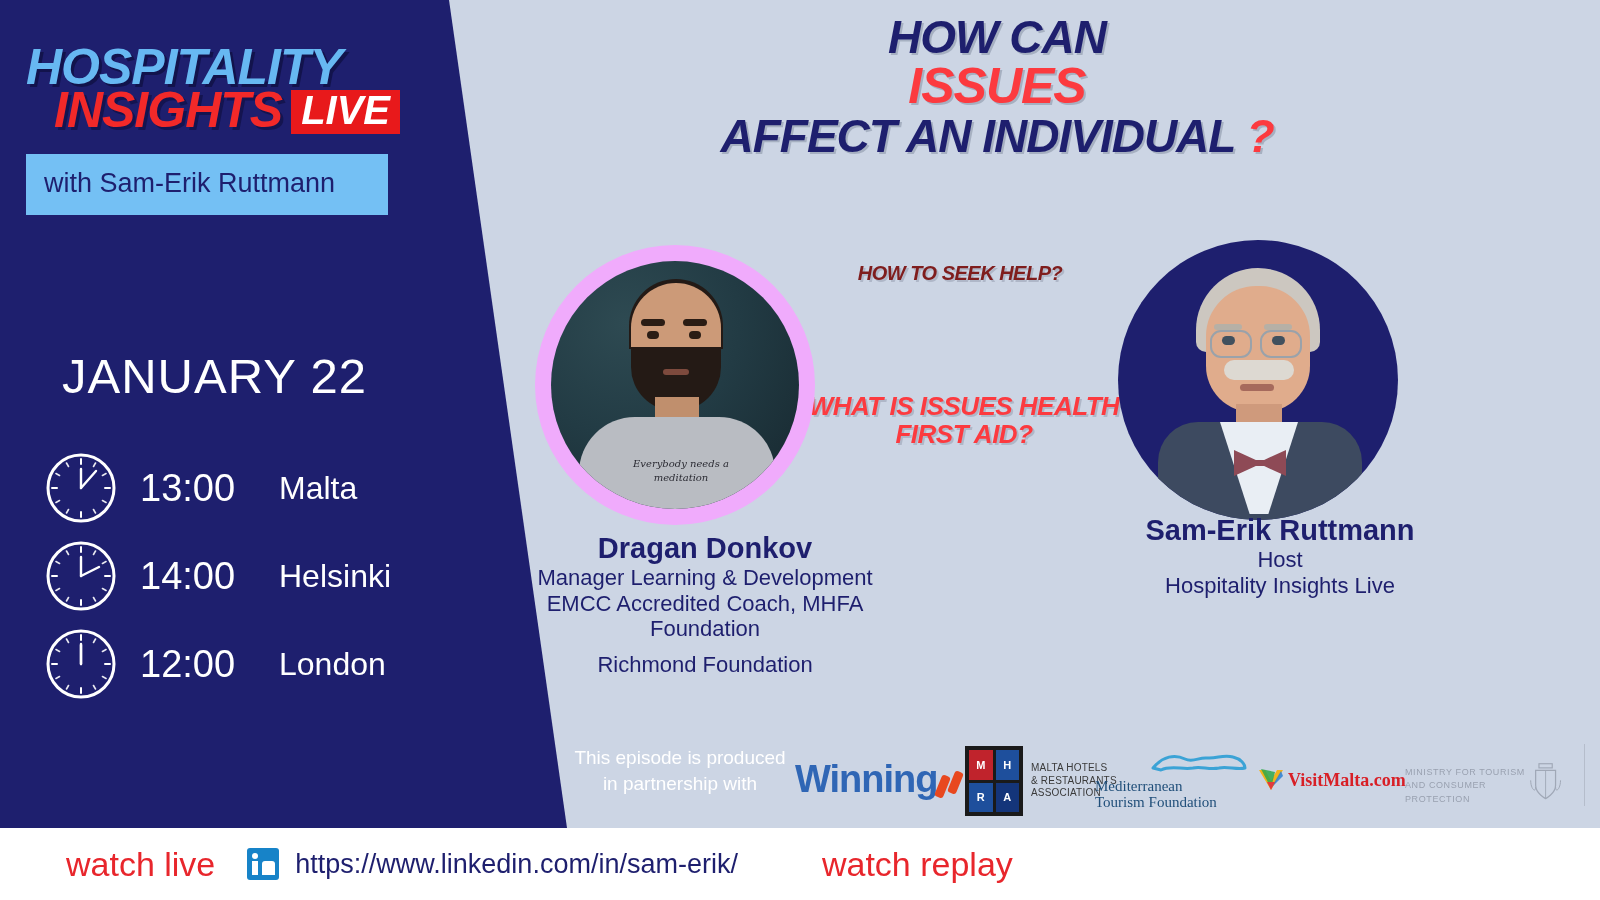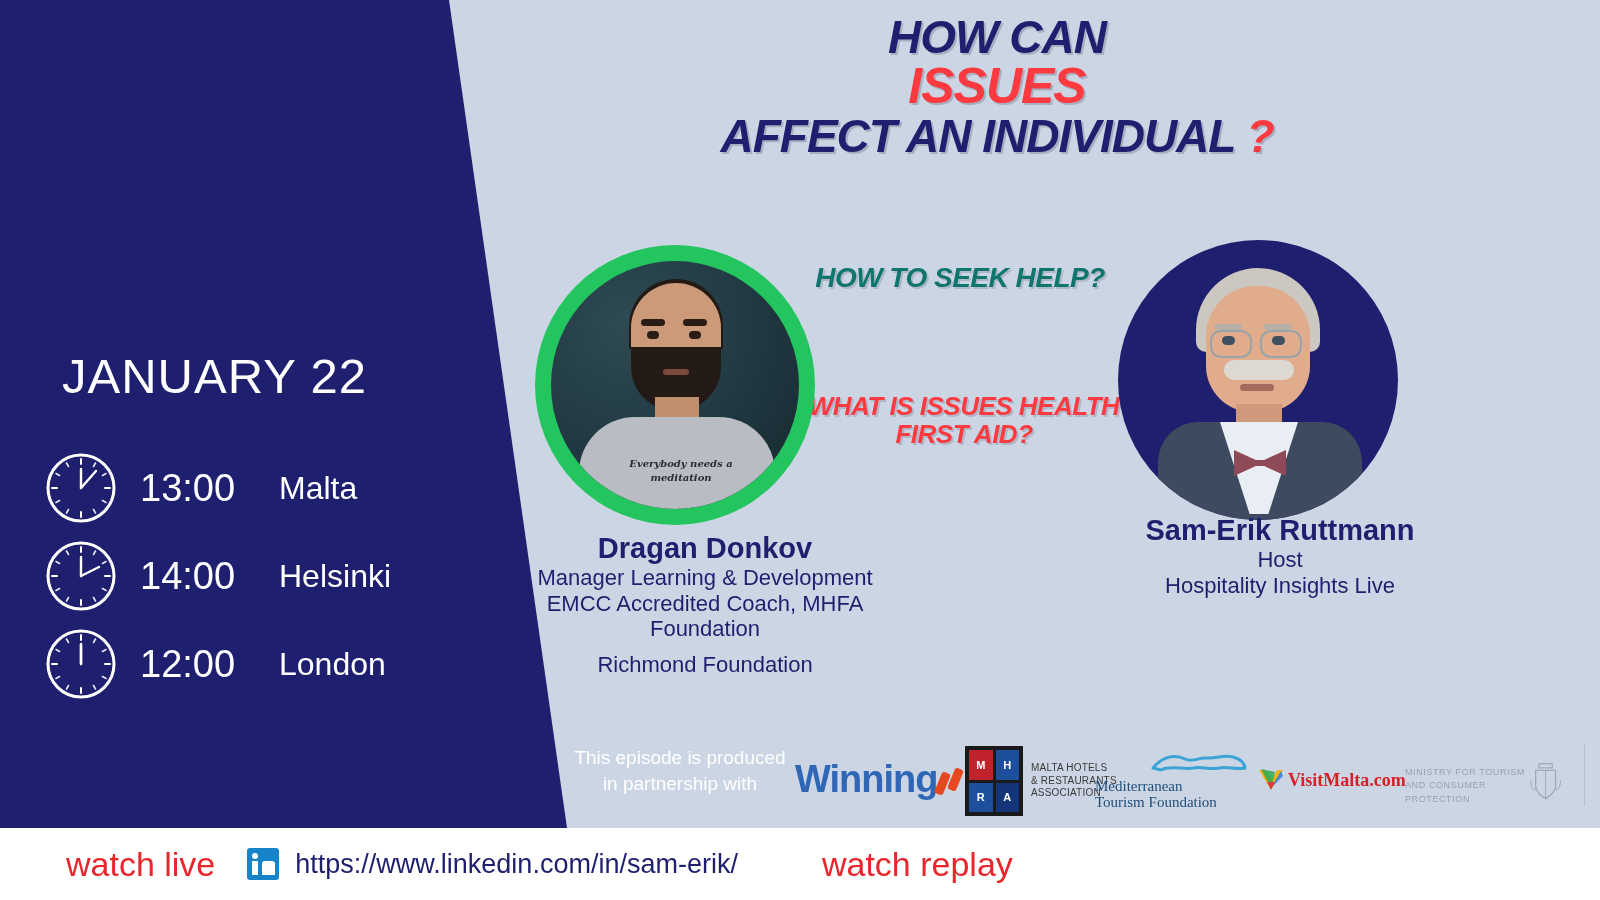--- a/index.html
+++ b/index.html
@@ -68,32 +68,32 @@
   .hl-red{color:#fc3a3f;}
   .hl1{font-size:46px;}
   .hl2{font-size:56px;margin-top:1px;}
   .hl3{font-size:50px;margin-top:1px;}
   .hl4{font-size:46px;margin-top:2px;}
   .qmark{color:#fc3a3f;}
 
   
   .q-seek{
     position:absolute;left:815px;top:262px;width:290px;text-align:center;
-    color:#0f766e;font-size:28px;font-weight:bold;font-style:italic;
+    color:#7f1d1d;font-size:20px;font-weight:bold;font-style:italic;
     letter-spacing:-.5px;text-shadow:2px 2px 0 rgba(120,130,150,.35);
   }
   .q-mhfa{
     position:absolute;left:808px;top:392px;width:312px;text-align:center;
     color:#fc3a3f;font-size:26px;font-weight:bold;font-style:italic;
     line-height:1.08;letter-spacing:-.5px;text-shadow:2px 2px 0 rgba(120,130,150,.35);
   }
 
   
   .portrait{position:absolute;border-radius:50%;overflow:hidden;}
-  .p-left{left:535px;top:245px;width:280px;height:280px;background:#22c55e;font-weight:bold;}
+  .p-left{left:535px;top:245px;width:280px;height:280px;background:#f0abfc;}
   .p-right{left:1118px;top:240px;width:280px;height:280px;background:#1e1f6e;}
   .p-inner{position:absolute;border-radius:50%;overflow:hidden;}
   .p-left .p-inner{left:16px;top:16px;width:248px;height:248px;}
 
   
   .bg-left{position:absolute;inset:0;background:
      radial-gradient(circle at 30% 25%, #2e4a52 0%, #223b44 45%, #16262d 100%);}
   .hair{position:absolute;left:78px;top:18px;width:94px;height:70px;border-radius:47px 47px 0 0;background:#231a16;}
   .face{position:absolute;left:80px;top:22px;width:90px;height:112px;border-radius:45px 45px 42px 42px;background:#cc9a78;}
   .brow{position:absolute;width:24px;height:7px;border-radius:4px;background:#2a1c14;top:58px;}
@@ -139,21 +139,21 @@
   .cap-gap{margin-top:10px;}
 
   
   .partner-txt{
     position:absolute;left:560px;top:745px;width:240px;text-align:center;
     color:#ffffff;font-size:19px;line-height:1.38;
   }
   .logos{position:absolute;left:795px;top:742px;width:790px;height:80px;}
   .logo-item{position:absolute;}
 
-  .winning{left:0px;top:16px;display:flex;align-items:center;}
+  .winning{left:0px;top:16px;display:flex;align-items:flex-end;}
   .winning-t{font-size:38px;font-weight:bold;color:#2f66b5;letter-spacing:-1px;}
   .winning-m{position:relative;width:46px;height:34px;margin-left:-2px;margin-top:2px;}
   .wm{position:absolute;background:#e8481f;border-radius:3px;width:9px;height:23px;}
   .wm1{left:2px;top:8px;transform:rotate(22deg);}
   .wm2{left:15px;top:4px;transform:rotate(22deg);}
   .wm3{left:29px;top:0px;width:9px;height:9px;border-radius:50%;}
 
   .mhra{left:170px;top:4px;display:flex;align-items:center;}
   .mhra-grid{width:58px;height:70px;background:#1a1a1a;padding:4px;box-sizing:border-box;
      display:grid;grid-template-columns:1fr 1fr;grid-template-rows:1fr 1fr;gap:3px;}
@@ -192,20 +192,28 @@
   .wr-label{color:#e8262c;font-size:34px;margin-left:84px;}
   .url2{color:#1e1f6e;font-size:27px;margin-left:24px;}
 </style>
 </head>
 <body>
 
 <div id="poster">
 
   <div class="navy-panel"></div>
 
+  <div class="logo-wrap">
+    <div class="logo-l1">HOSPITALITY</div>
+    <div class="logo-l2">
+      <span class="logo-ins">INSIGHTS</span>
+      <span class="logo-live">LIVE</span>
+    </div>
+    <div class="logo-host">with Sam-Erik Ruttmann</div>
+  </div>
 
   <div class="date-line">JANUARY 22</div>
 
   <div class="clock-rows">
 
     <div class="clock-row">
       <div class="clock">
         <svg viewBox="0 0 74 74" width="74" height="74">
           <circle cx="37" cy="37" r="33" fill="none" stroke="#ffffff" stroke-width="3"></circle>
           <g stroke="#ffffff" stroke-width="2" stroke-linecap="round">

